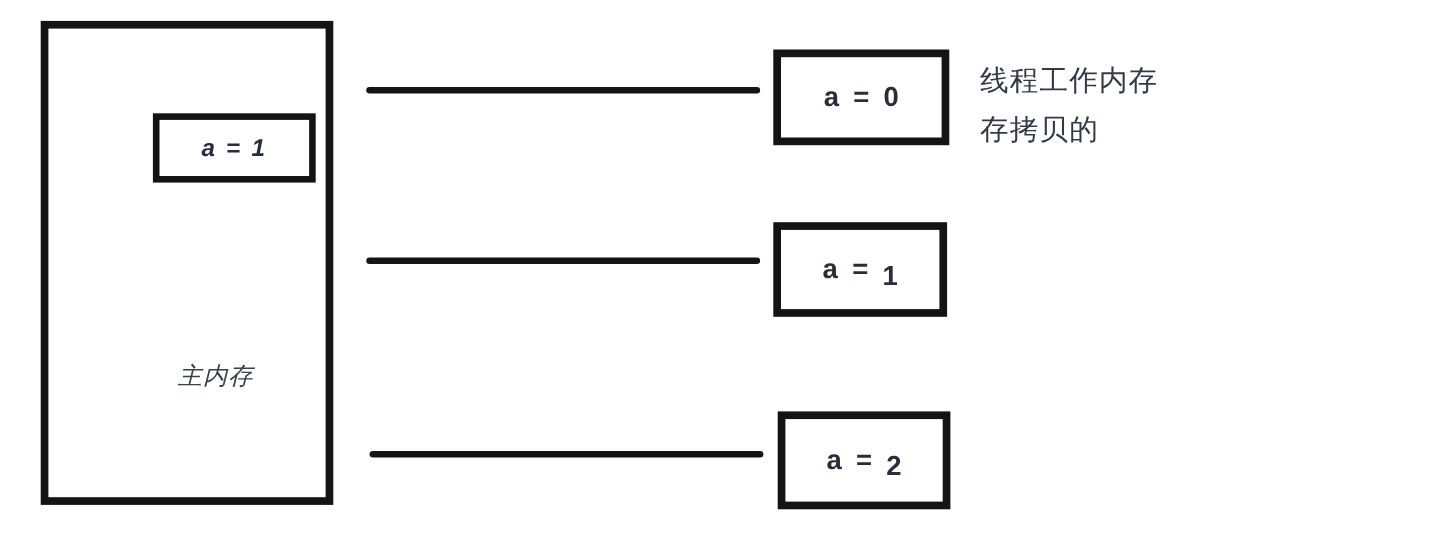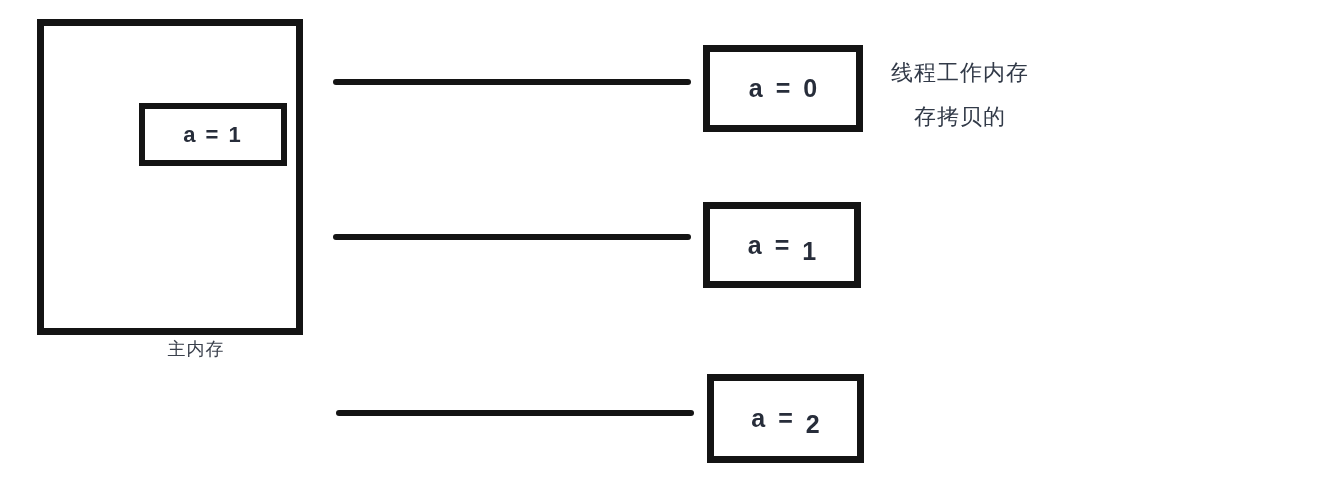--- a/index.html
+++ b/index.html
@@ -19,45 +19,46 @@
     position: relative;
     width: 1317px;
     height: 487px;
     background: var(--bg);
     overflow: hidden;
   }
   
   .main-box {
     position: absolute;
     left: 37px; top: 19px;
-    width: 266px; height: 316px;
+    width: 266px; height: 440px;
     border: 7px solid var(--stroke);
     box-sizing: border-box;
     background: var(--bg);
+    font-style: italic;
   }
   .inner-box {
     position: absolute;
     left: 95px; top: 77px;
     width: 148px; height: 63px;
     border: 6px solid var(--stroke);
     box-sizing: border-box;
     display: flex;
     align-items: center;
     justify-content: center;
     font-size: 22px;
     font-weight: 600;
     color: var(--box-text);
     letter-spacing: 2px;
   }
   .main-label {
     position: absolute;
-    left: 37px; top: 311px;
+    left: 37px; top: 301px;
     width: 230px;
     text-align: center;
-    font-size: 18px;
+    font-size: 22px;
     color: var(--label-text);
     letter-spacing: 1px;
   }
   
   .conn {
     position: absolute;
     height: 6px;
     background: var(--stroke);
     border-radius: 3px;
   }
@@ -80,26 +81,25 @@
   .tbox1 { left: 703px; top: 45px;  width: 160px; height: 87px; }
   .tbox2 { left: 703px; top: 202px; width: 158px; height: 86px; }
   .tbox3 { left: 707px; top: 374px; width: 157px; height: 89px; }
   .tbox .lhs { letter-spacing: 3px; }
   .tbox .val { margin-left: 10px; }
   .tbox .val.drop { transform: translateY(6px); }
   
   .annotation {
     position: absolute;
     left: 891px; top: 51px;
-    font-size: 22px;
+    font-size: 26px;
     line-height: 44px;
     color: var(--note-text);
     letter-spacing: 1px;
     white-space: nowrap;
-    text-align: center;
   }
 </style>
 </head>
 <body>
 
 <div class="canvas">
 
   <div class="main-box">
     <div class="inner-box">
       <span>a = 1</span>

